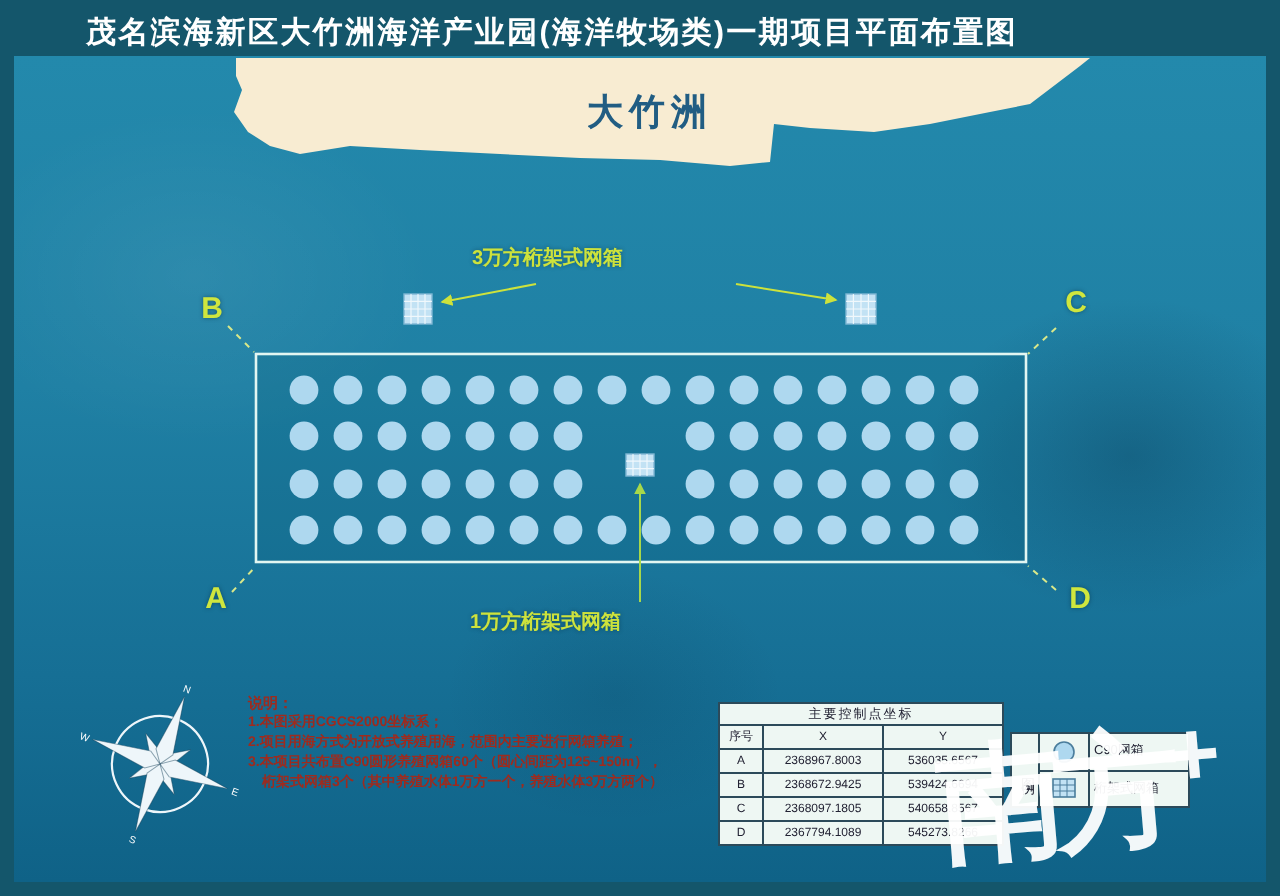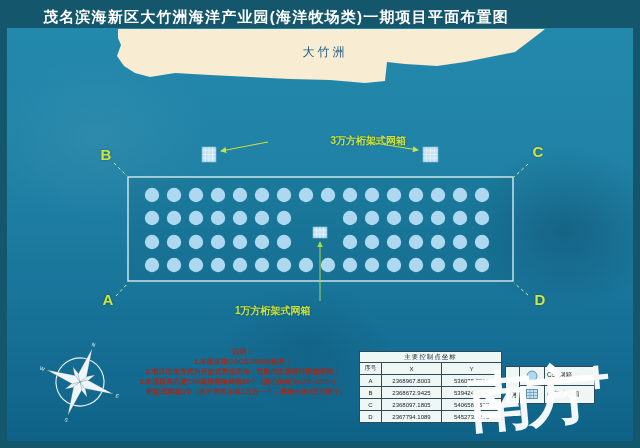--- a/index.html
+++ b/index.html
@@ -22,34 +22,34 @@
     background:
       radial-gradient(140px 110px at 558px 200px, rgba(5,45,70,.30), rgba(5,45,70,0) 72%),
       radial-gradient(120px 90px at 300px 320px, rgba(5,50,75,.16), rgba(5,50,75,0) 70%),
       radial-gradient(170px 120px at 90px 110px, rgba(255,255,255,.06), rgba(255,255,255,0) 70%),
       linear-gradient(180deg,#2389ac 0%,#1f80a4 40%,#166f95 75%,#0f6287 100%);
   }
   svg.overlay{left:0;top:0;width:640px;height:448px;pointer-events:none;}
   
   .island-label{
     left:270px;top:44px;width:110px;text-align:center;
-    color:#215d83;font-size:12px;font-weight:normal;letter-spacing:3px;white-space:nowrap;
+    color:#215d83;font-size:18px;font-weight:bold;letter-spacing:3px;white-space:nowrap;
   }
   .corner-letter{
     width:22px;text-align:center;color:#cfe63e;font-size:15px;font-weight:bold;
     text-shadow:0 0 2px rgba(0,40,60,.5);
   }
   .cage-label{
     color:#cde23c;font-size:10px;font-weight:bold;white-space:nowrap;
     text-shadow:0 0 2px rgba(0,40,60,.45);
   }
   
   .notes{
     left:124px;top:347px;width:238px;color:#9e2b1e;font-size:7px;
-    font-weight:bold;line-height:10px;white-space:nowrap;text-align:center;
+    font-weight:bold;line-height:10px;white-space:nowrap;
   }
   .notes .heading{font-size:7.5px;}
   
   .coords{
     left:359px;top:351px;width:142px;border-collapse:collapse;
     background:#eef7f3;font-size:6px;color:#223;table-layout:fixed;
   }
   .coords th,.coords td{
     border:0.5px solid #2c4a5a;text-align:center;padding:0;height:11px;
     overflow:hidden;white-space:nowrap;font-weight:normal;
@@ -216,21 +216,21 @@
   </g>
 </svg>
 
 <div class="abs island-label">大竹洲</div>
 
 <div class="abs corner-letter" style="left:95px;top:146px;">B</div>
 <div class="abs corner-letter" style="left:527px;top:143px;">C</div>
 <div class="abs corner-letter" style="left:97px;top:291px;">A</div>
 <div class="abs corner-letter" style="left:529px;top:291px;">D</div>
 
-<div class="abs cage-label" style="left:236px;top:134px;width:170px;text-align:right;">3万方桁架式网箱</div>
+<div class="abs cage-label" style="left:236px;top:122px;width:170px;text-align:left;">3万方桁架式网箱</div>
 <div class="abs cage-label" style="left:235px;top:304px;width:170px;text-align:left;">1万方桁架式网箱</div>
 
 <div class="abs notes">
   <div class="heading">说明：</div>
   <div>1.本图采用CGCS2000坐标系；</div>
   <div>2.项目用海方式为开放式养殖用海，范围内主要进行网箱养殖；</div>
   <div>3.本项目共布置C90圆形养殖网箱60个（圆心间距为125~150m），</div>
   <div>　桁架式网箱3个（其中养殖水体1万方一个，养殖水体3万方两个）</div>
 </div>
 

